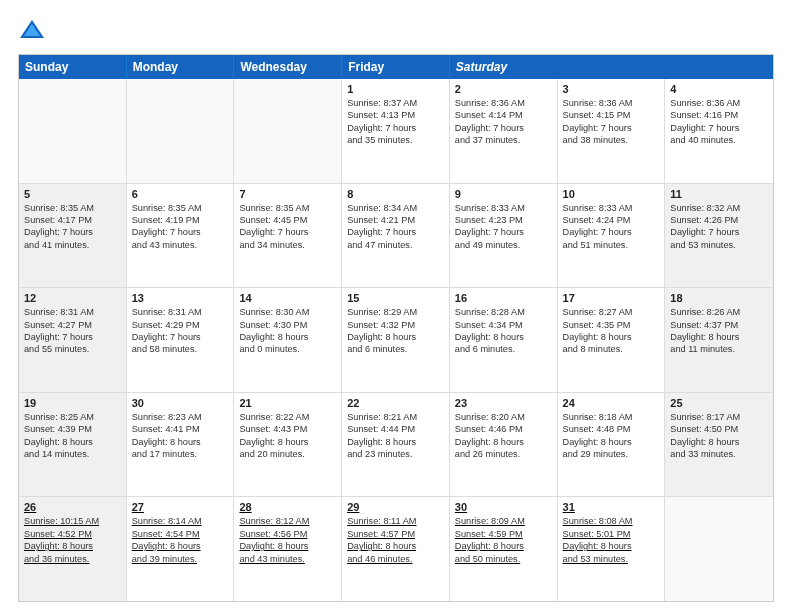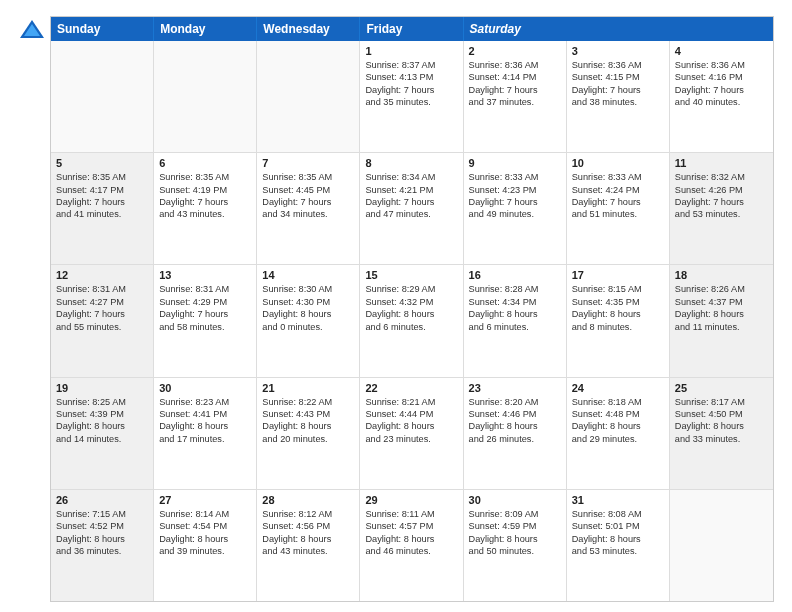--- a/index.html
+++ b/index.html
@@ -8,21 +8,21 @@
       height: 612px;
       font-family: Arial, sans-serif;
       background: #fff;
       overflow: hidden;
     }
     .page {
       width: 792px;
       height: 612px;
       padding: 16px 18px 10px 18px;
       display: flex;
-      flex-direction: row;
+      flex-direction: column;
     }
     .header {
       display: flex;
       justify-content: space-between;
       align-items: flex-start;
       margin-bottom: 10px;
     }
     .logo {
       display: flex;
       align-items: center;
@@ -76,21 +76,21 @@
       flex: 1;
       display: flex;
       flex-direction: column;
     }
     .cal-row {
       display: grid;
       grid-template-columns: repeat(7, 1fr);
       flex: 1;
       border-bottom: 1px solid #ddd;
     }
-    .cal-row:last-child { border-bottom: none; }
+    .cal-row:last-child { border-bottom: none; text-decoration: underline; }
     .cal-cell {
       border-right: 1px solid #ddd;
       padding: 4px 5px;
       font-size: 9.5px;
       color: #333;
       vertical-align: top;
       background: #fff;
       min-height: 0;
     }
     .cal-cell:last-child { border-right: none; }
@@ -252,21 +252,21 @@
           </div>
           <div class="cal-cell">
             <div class="day-num">16</div>
             <div class="cell-line">Sunrise: 8:28 AM</div>
             <div class="cell-line">Sunset: 4:34 PM</div>
             <div class="cell-line">Daylight: 8 hours</div>
             <div class="cell-line">and 6 minutes.</div>
           </div>
           <div class="cal-cell">
             <div class="day-num">17</div>
-            <div class="cell-line">Sunrise: 8:15 AM</div>
+            <div class="cell-line">Sunrise: 8:27 AM</div>
             <div class="cell-line">Sunset: 4:35 PM</div>
             <div class="cell-line">Daylight: 8 hours</div>
             <div class="cell-line">and 8 minutes.</div>
           </div>
           <div class="cal-cell shaded">
             <div class="day-num">18</div>
             <div class="cell-line">Sunrise: 8:26 AM</div>
             <div class="cell-line">Sunset: 4:37 PM</div>
             <div class="cell-line">Daylight: 8 hours</div>
             <div class="cell-line">and 11 minutes.</div>
@@ -319,21 +319,21 @@
             <div class="day-num">25</div>
             <div class="cell-line">Sunrise: 8:17 AM</div>
             <div class="cell-line">Sunset: 4:50 PM</div>
             <div class="cell-line">Daylight: 8 hours</div>
             <div class="cell-line">and 33 minutes.</div>
           </div>
         </div>
         <div class="cal-row">
           <div class="cal-cell shaded">
             <div class="day-num">26</div>
-            <div class="cell-line">Sunrise: 7:15 AM</div>
+            <div class="cell-line">Sunrise: 10:15 AM</div>
             <div class="cell-line">Sunset: 4:52 PM</div>
             <div class="cell-line">Daylight: 8 hours</div>
             <div class="cell-line">and 36 minutes.</div>
           </div>
           <div class="cal-cell">
             <div class="day-num">27</div>
             <div class="cell-line">Sunrise: 8:14 AM</div>
             <div class="cell-line">Sunset: 4:54 PM</div>
             <div class="cell-line">Daylight: 8 hours</div>
             <div class="cell-line">and 39 minutes.</div>

